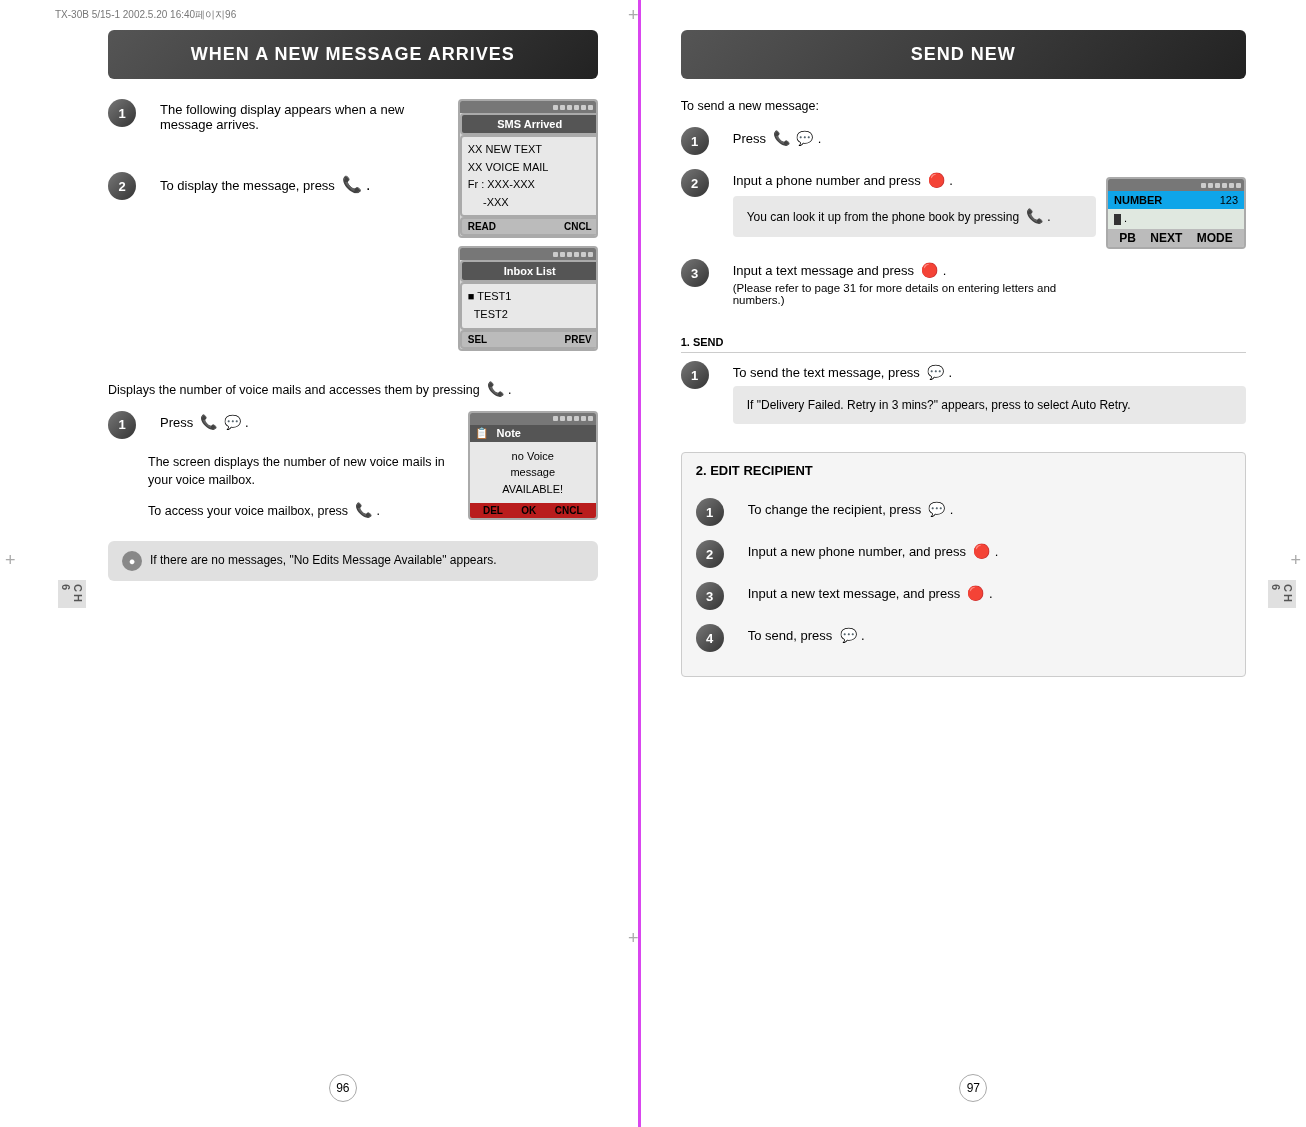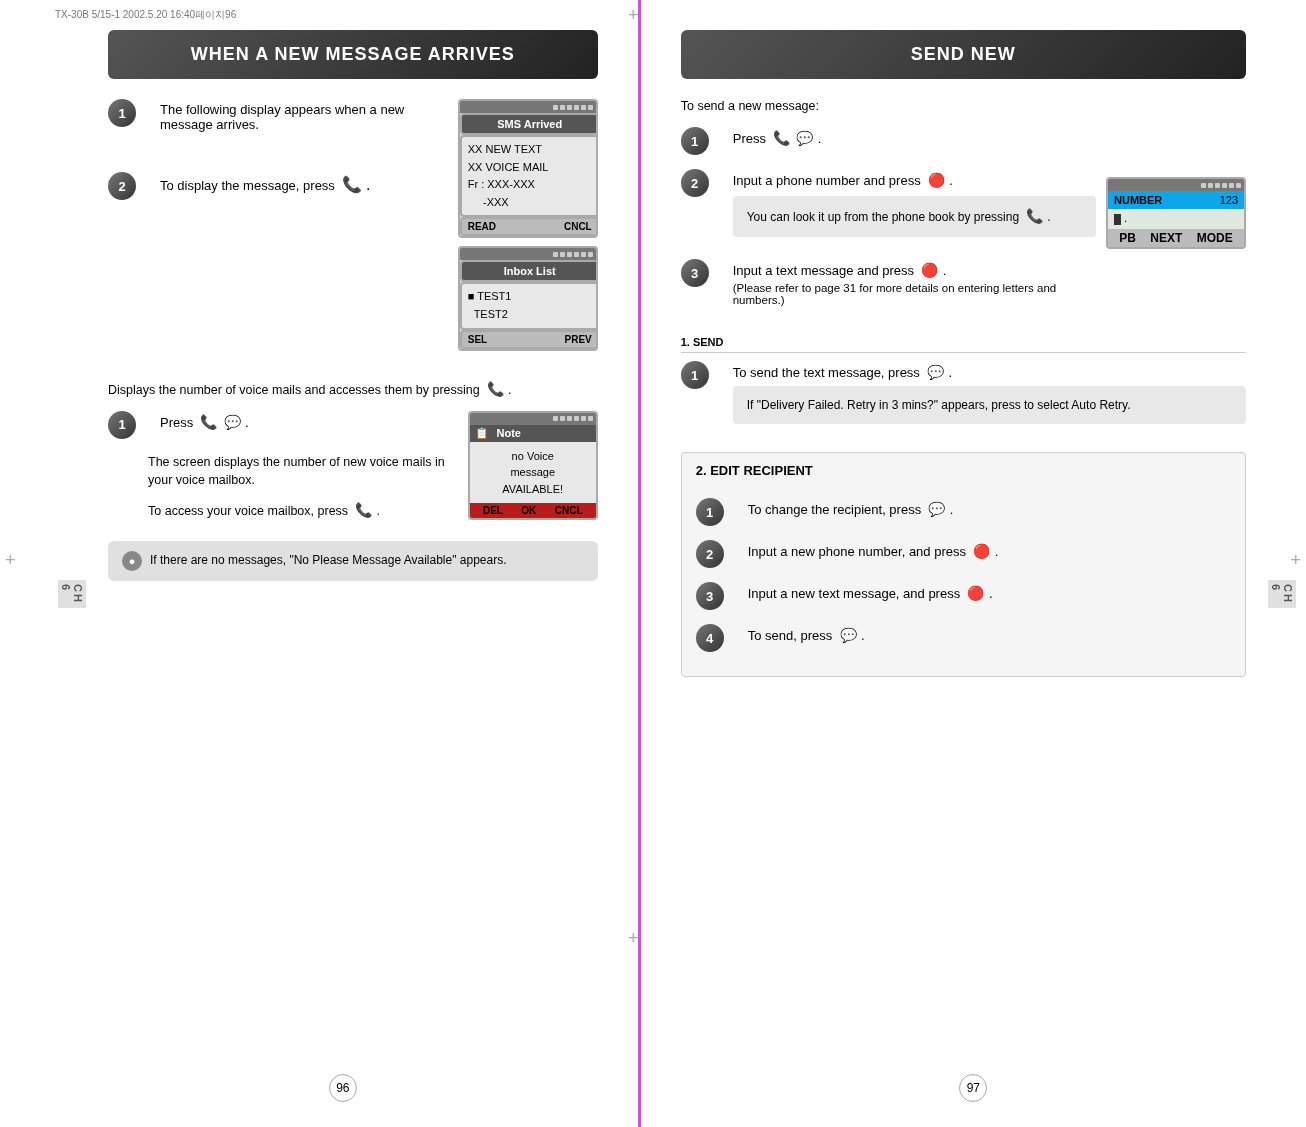--- a/index.html
+++ b/index.html
@@ -408,21 +408,21 @@
           <div class="note-screen-footer">
             <span>DEL</span>
               <span>OK</span>
               <span>CNCL</span>
           </div>
         </div>
       </div>
 
       <div class="warning-box" style="margin-top:20px;">
         <div class="warning-icon">●</div>
-        <span>If there are no messages, "No Please Message Available" appears.</span>
+        <span>If there are no messages, "No Edits Message Available" appears.</span>
       </div>
     </div>
 
     <div class="side-label" style="position:absolute; left:10px; top:580px;">CH<br>6</div>
 
     <div class="page-number">96</div>
   </div>
 
   <div class="right-page">
 

